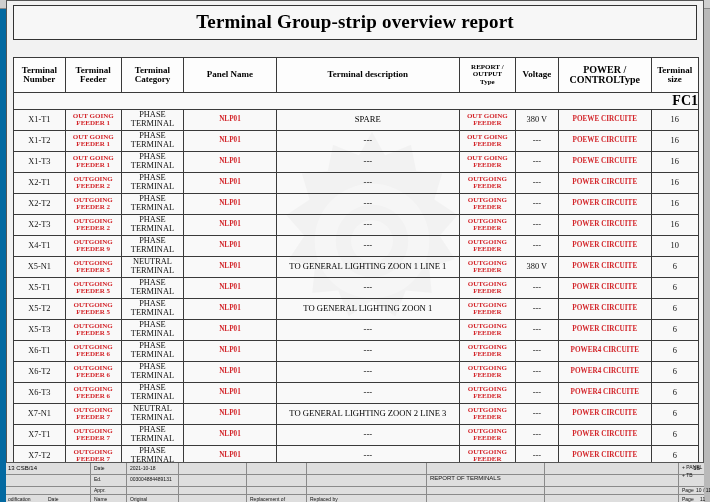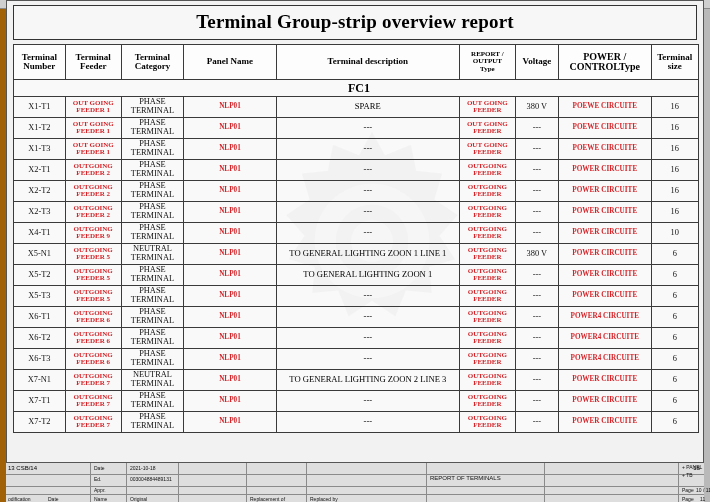--- a/index.html
+++ b/index.html
@@ -1,32 +1,32 @@
 <!DOCTYPE html>
 <html><head>
 <meta charset="utf-8">
 <style>
   html,body{margin:0;padding:0;background:#b9b9b9;}
   body{width:710px;height:502px;overflow:hidden;font-family:"Liberation Serif",serif;}
-  .page{position:relative;width:636px;height:502px;background:#a16207;}
+  .page{position:relative;width:636px;height:502px;background:#0369a1;}
   .sheet{position:absolute;left:6px;top:0;width:698px;height:478px;background:#f2f2f2;border:1px solid #555;box-sizing:border-box;overflow:hidden;}
   
   .watermark{position:absolute;left:235px;top:110px;width:260px;height:260px;opacity:.16;pointer-events:none;}
   .topstrip{position:absolute;left:0;top:0;width:710px;height:8px;background:#cfcfcf;border-bottom:1px solid #888;}
   .topstrip i{position:absolute;top:0;width:1px;height:8px;background:#777;}
   .title{position:relative;margin:4px 6px 2px 6px;border:1px solid #333;background:#f7f7f7;text-align:center;
         font-size:19px;font-weight:bold;padding:5px 0 6px 0;letter-spacing:.2px;}
-  table{position:relative;border-collapse:collapse;width:686px;margin:4px 6px;table-layout:fixed;background:rgba(255,255,255,.55);}
+  table{position:relative;border-collapse:collapse;width:686px;margin:17px 6px;table-layout:fixed;background:rgba(255,255,255,.55);}
   th,td{border:1px solid #3a3a3a;font-size:8.2px;text-align:center;vertical-align:middle;padding:0;height:20px;line-height:1.05;}
   thead th{font-size:9px;font-weight:bold;height:34px;background:rgba(255,255,255,.6);}
   td.red{color:#d3252a;font-weight:bold;font-size:7.2px;}
   td.redsm{color:#d3252a;font-weight:bold;font-size:7px;}
   td.blk{color:#111;font-size:8.4px;}
   td.desc{font-size:8.6px;}
-  tr.fc1 td{text-align:center;font-weight:bold;font-size:12px;padding-left:6px;height:16px;}
+  tr.fc1 td{text-align:right;font-weight:bold;font-size:14px;padding-left:6px;height:16px;}
   .footer{position:absolute;left:6px;top:462px;width:698px;height:40px;background:#dedede;border-top:1px solid #555;box-sizing:border-box;}
   .fline{position:absolute;left:0;width:698px;border-top:1px solid #8a8a8a;}
   .fcell{position:absolute;font-size:5px;color:#111;font-family:"Liberation Sans",sans-serif;white-space:nowrap;}
   .vline{position:absolute;top:0;height:40px;border-left:1px solid #8a8a8a;}
   .leftlabel{position:absolute;left:2px;top:2px;font-size:6px;font-family:"Liberation Sans",sans-serif;}
   .rightlabel{position:absolute;right:4px;top:2px;font-size:6px;font-family:"Liberation Sans",sans-serif;}
 </style>
 </head>
 <body>
 
@@ -166,20 +166,31 @@
             <td class="redsm">OUTGOING FEEDER 5</td>
             <td class="blk">NEUTRAL TERMINAL</td>
             <td class="red">NLP01</td>
             <td class="desc">TO GENERAL LIGHTING ZOON 1 LINE 1</td>
             <td class="redsm">OUTGOING FEEDER</td>
             <td class="blk">380 V</td>
             <td class="red">POWER CIRCUITE</td>
             <td class="blk">6</td>
           </tr>
           <tr>
+            <td class="blk">X5-T1</td>
+            <td class="redsm">OUTGOING FEEDER 5</td>
+            <td class="blk">PHASE TERMINAL</td>
+            <td class="red">NLP01</td>
+            <td class="desc">---</td>
+            <td class="redsm">OUTGOING FEEDER</td>
+            <td class="blk">---</td>
+            <td class="red">POWER CIRCUITE</td>
+            <td class="blk">6</td>
+          </tr>
+          <tr>
             <td class="blk">X5-T2</td>
             <td class="redsm">OUTGOING FEEDER 5</td>
             <td class="blk">PHASE TERMINAL</td>
             <td class="red">NLP01</td>
             <td class="desc">TO GENERAL LIGHTING ZOON 1</td>
             <td class="redsm">OUTGOING FEEDER</td>
             <td class="blk">---</td>
             <td class="red">POWER CIRCUITE</td>
             <td class="blk">6</td>
           </tr>

